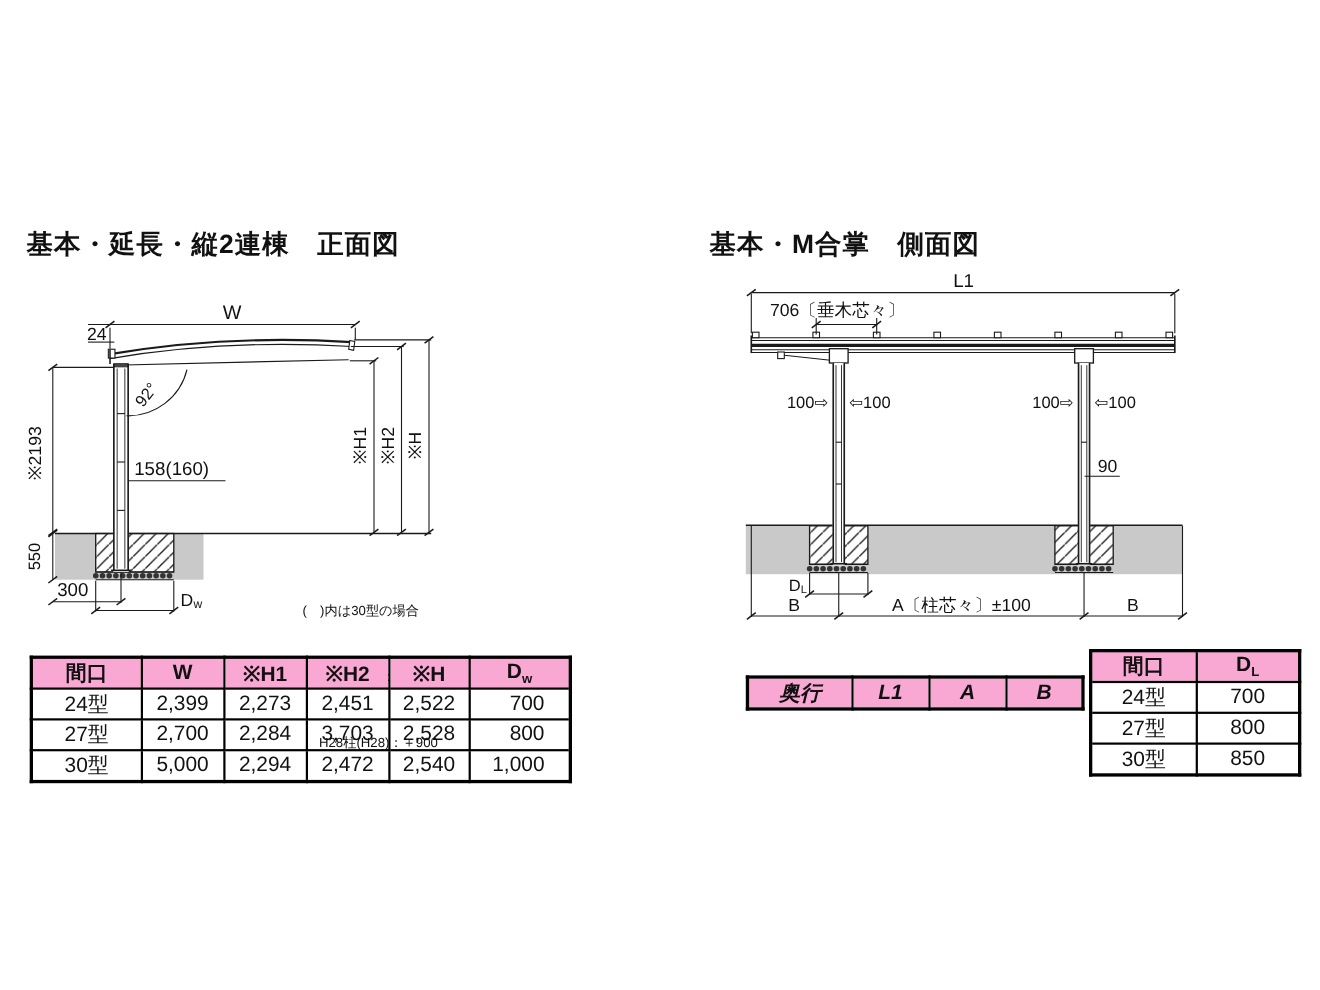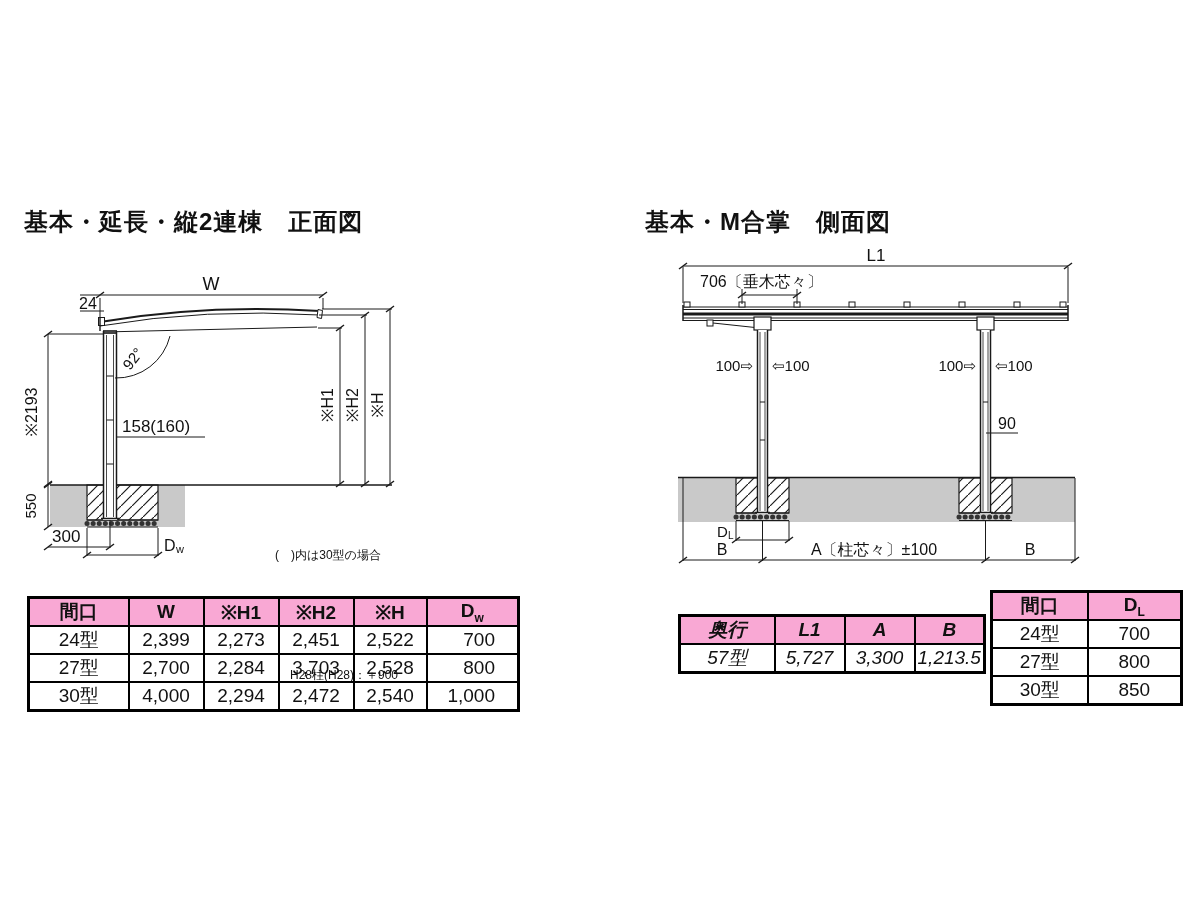--- a/index.html
+++ b/index.html
@@ -308,21 +308,21 @@
     <tr>
       <td>27型</td>
       <td>2,700</td>
       <td>2,284</td>
       <td>3,703</td>
       <td>2,528</td>
       <td class="dw">800</td>
     </tr>
     <tr>
       <td>30型</td>
-      <td>4,000</td>
+      <td>5,000</td>
       <td>2,294</td>
       <td>2,472</td>
       <td>2,540</td>
       <td class="dw">1,000</td>
     </tr>
   </tbody>
     </table>
 
   <table class="dim-table" id="table-side-depth">
     <colgroup>
@@ -331,26 +331,20 @@
         <col style="width:70px">
         <col style="width:70px">
       </colgroup>
     <tbody>
         <tr>
       <th>奥行</th>
       <th>L1</th>
       <th>A</th>
       <th>B</th>
     </tr>
-    <tr>
-      <td>57型</td>
-      <td>5,727</td>
-      <td>3,300</td>
-      <td>1,213.5</td>
-    </tr>
   </tbody>
     </table>
 
   <table class="dim-table" id="table-side-width">
     <colgroup>
         <col style="width:96px">
         <col style="width:94px">
       </colgroup>
     <tbody>
         <tr>

